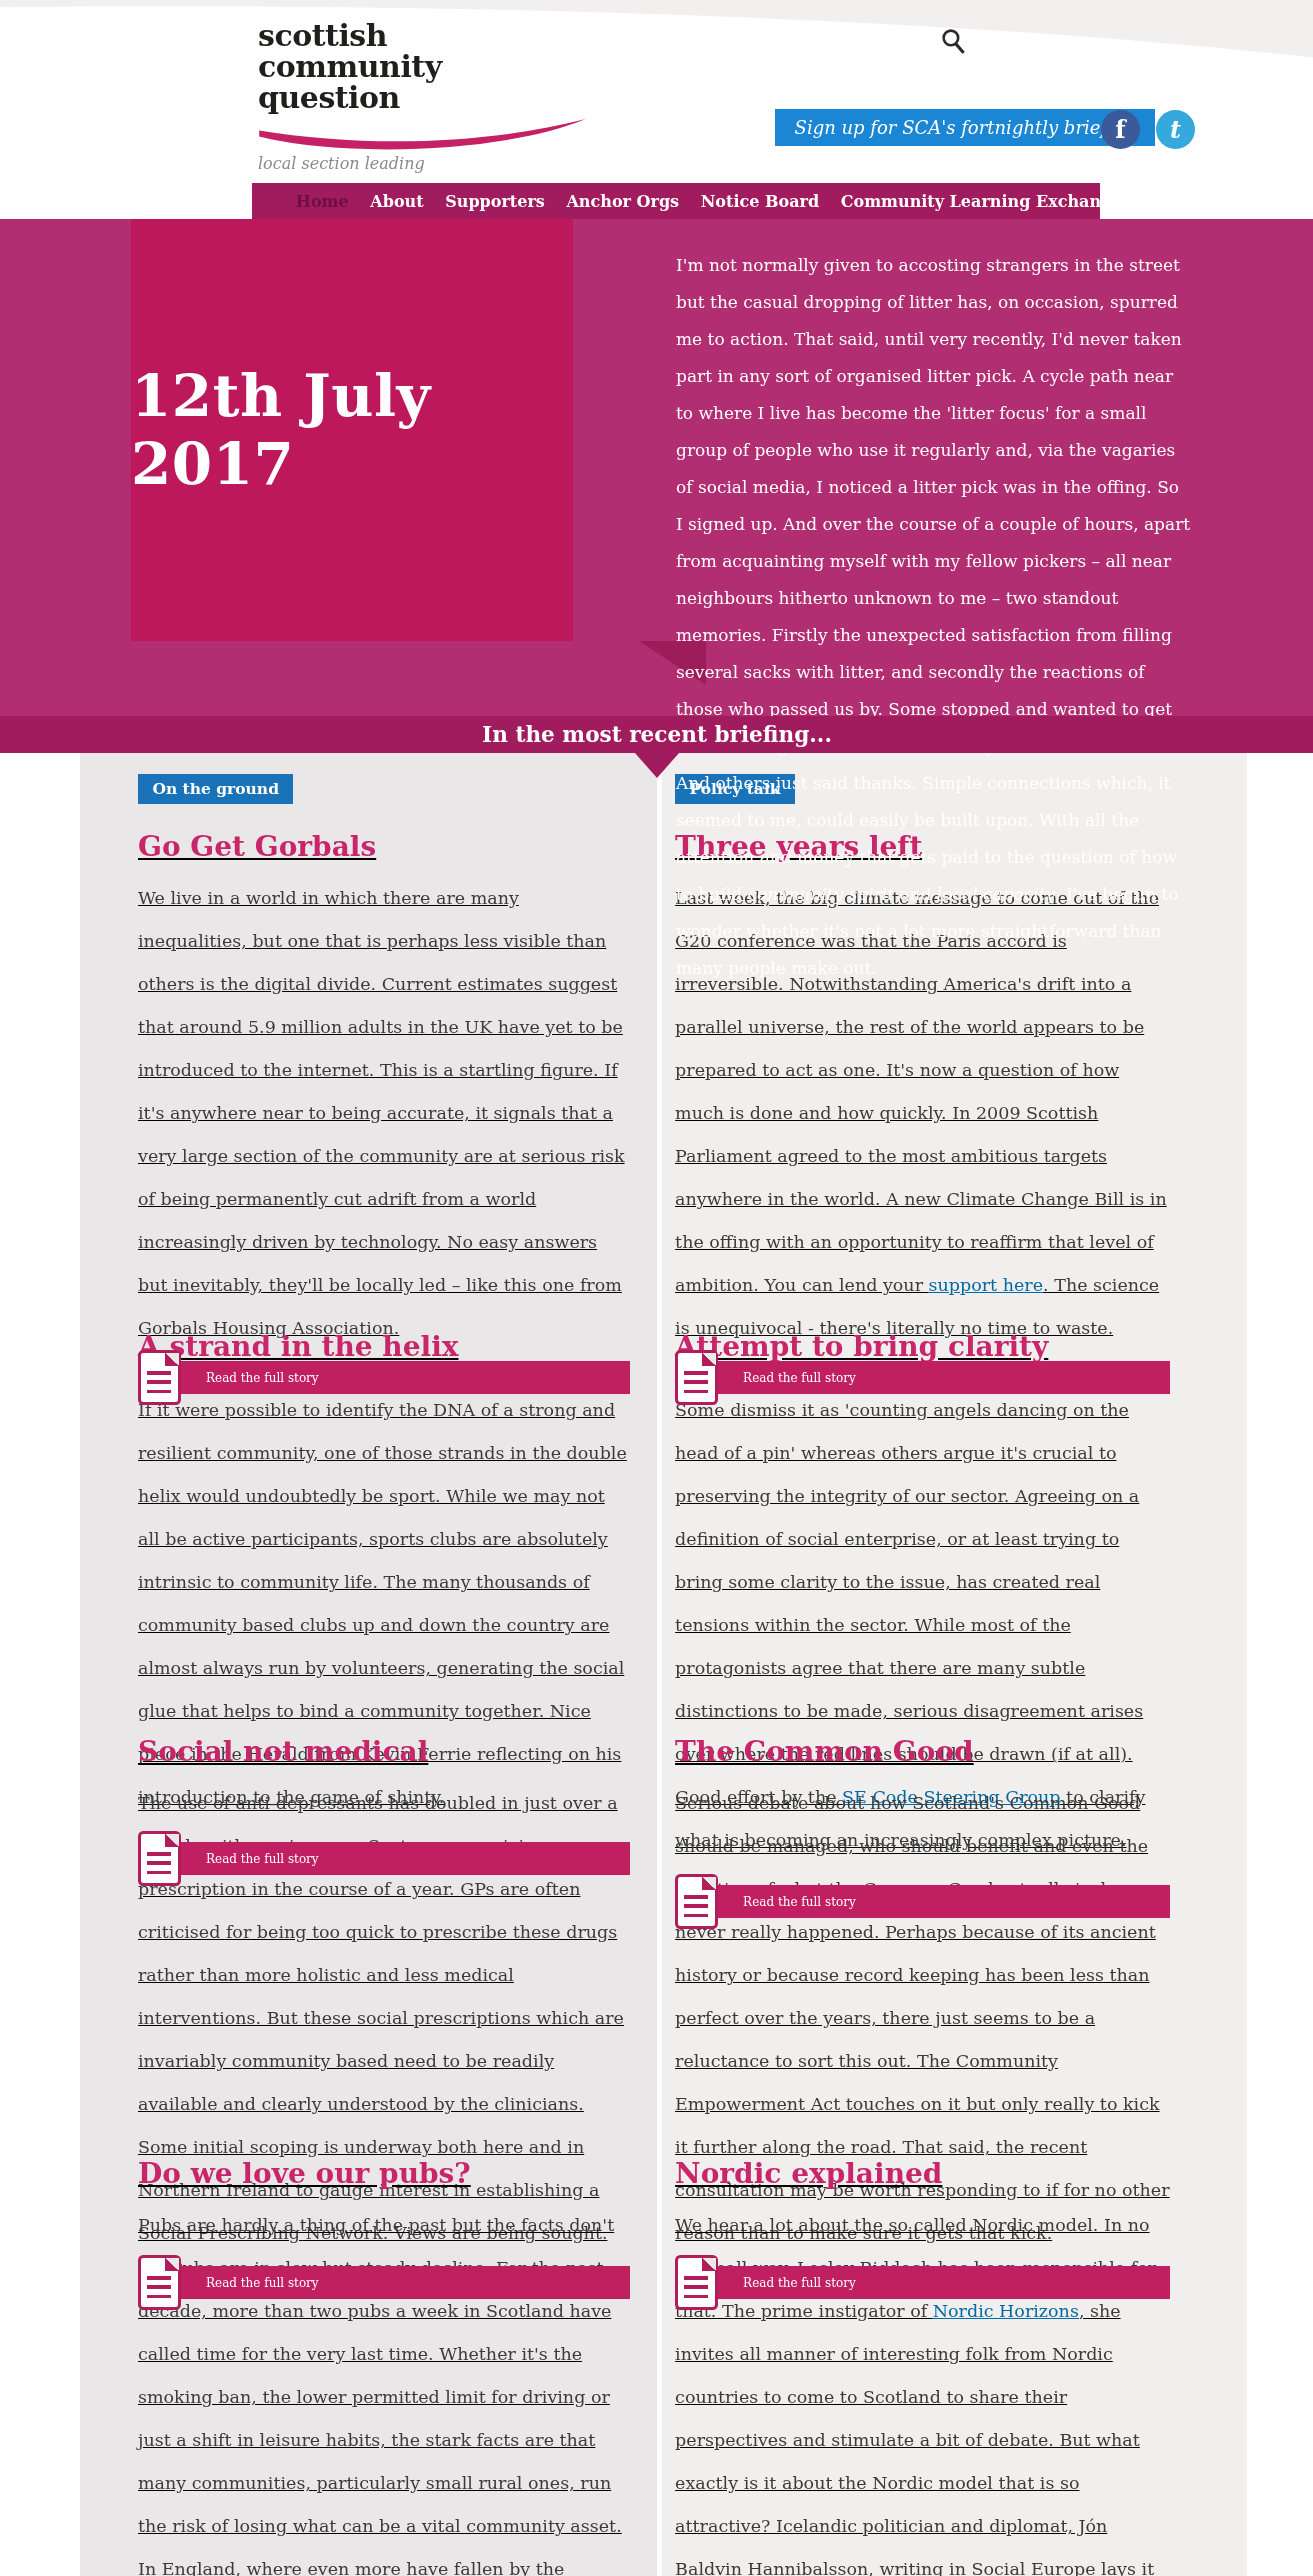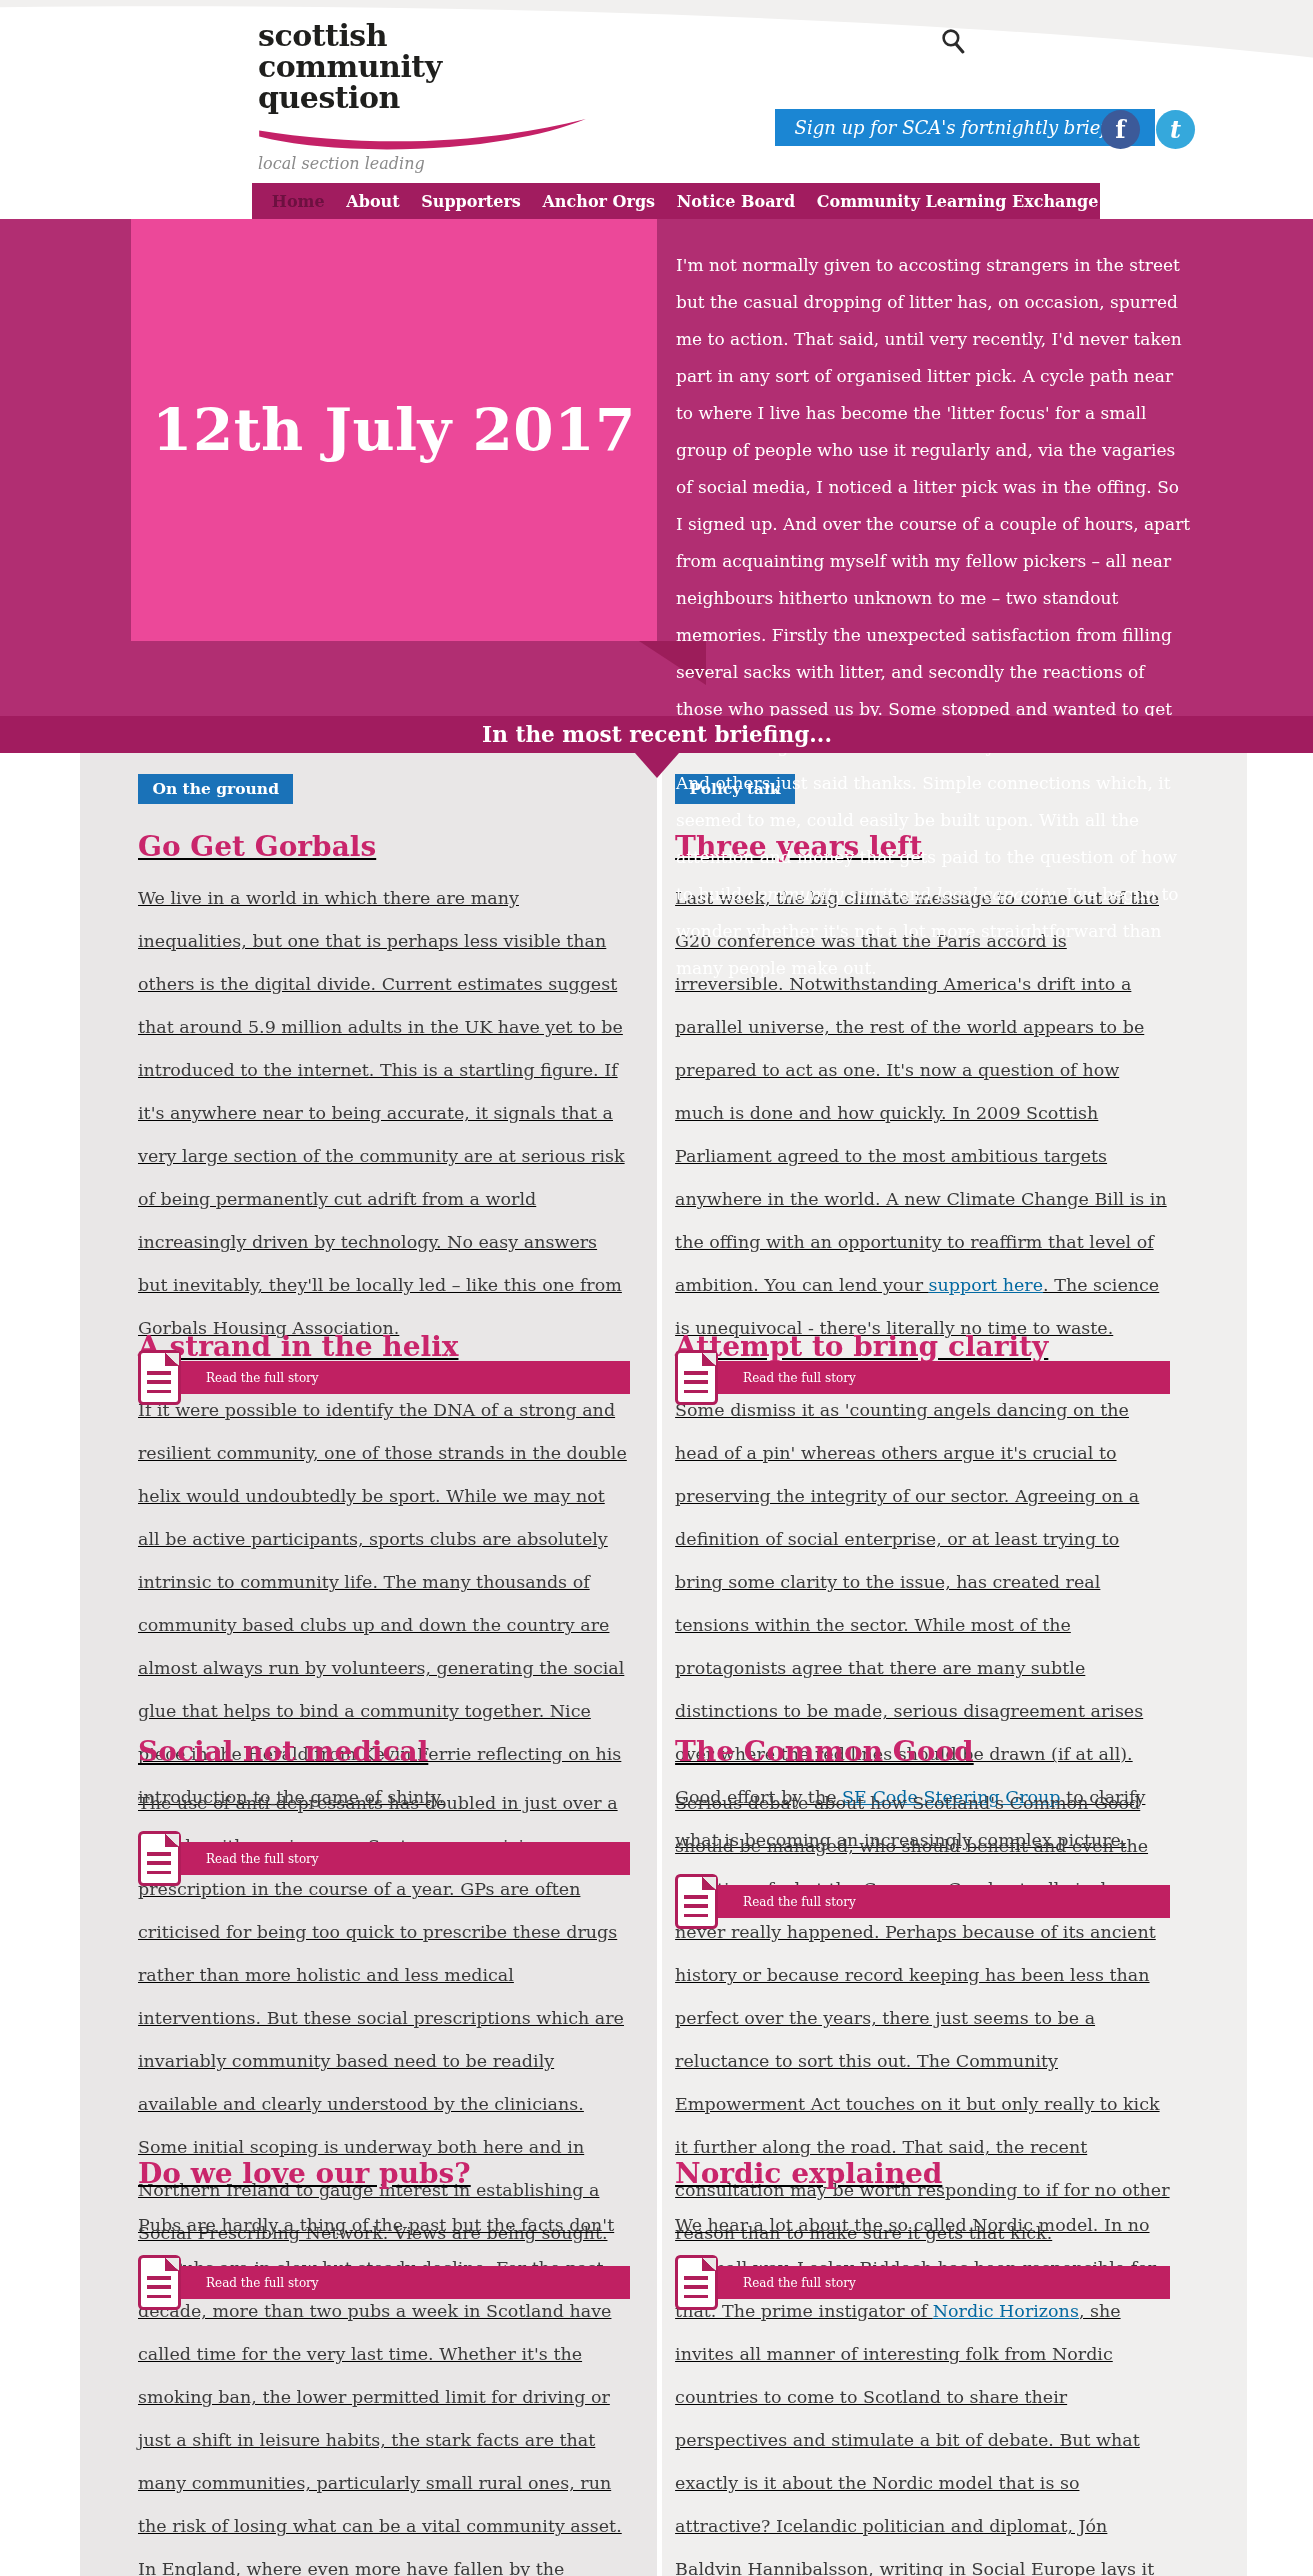--- a/index.html
+++ b/index.html
@@ -15,27 +15,27 @@
   .swoosh { display:block; margin-top:3.1px; }
   .tagline { margin-top:4.1px; font-style:italic; color:#8a8a8a; font-size:16px; }
   .searchbtn { position:absolute; left:940px; top:27px; width:27px; height:27px; cursor:pointer; background:none; border:none; }
   .signup { position:absolute; left:775px; top:109px; background:#1b86d3; color:#fff; font-style:italic;
             font-size:18px; padding:8.2px 19.6px; border:none; cursor:pointer; font-family:"DejaVu Serif",serif; }
   .soc { position:absolute; top:110px; width:39px; height:39px; border-radius:50%; color:#fff; display:flex;
          align-items:center; justify-content:center; font-size:24px; font-weight:bold; cursor:pointer; }
   .fb { left:1101px; background:#3c5a99; }
   .tw { left:1156px; background:#35a8dc; font-style:italic; }
   .nav { position:absolute; left:252px; top:183px; width:848px; height:36px; background:#a11c5f;
-         display:flex; align-items:center; padding-left:9px; }
+         display:flex; align-items:center; padding-left:33px; }
   .nav a { color:#ffffff; font-size:16px; font-weight:bold; padding:0 10.8px; white-space:nowrap; }
   .nav a.active { color:#6d1040; }
 
   
   .hero { position:relative; height:497px; background:#b12e72; }
-  .datebox { position:absolute; left:131px; top:0; width:526px; height:422px; background:#ec4899;
+  .datebox { position:absolute; left:131px; top:0; width:442px; height:422px; background:#be185d;
              display:flex; align-items:center; justify-content:center; }
   .datebox h1 { color:#fff; font-size:58px; font-weight:bold; letter-spacing:0.5px; }
   .datetail { position:absolute; left:639px; top:422px; width:67px; height:44px; background:#9c1d5a;
               clip-path:polygon(0 0,100% 0,100% 100%); }
   .intro { position:absolute; left:676px; top:28px; width:515px; color:#ffffff; font-size:17px; line-height:37px; }
 
   
   .band { position:relative; height:37px; background:#a11c5f; display:flex; align-items:center; justify-content:center; }
   .band h2 { color:#fff; font-size:21.6px; font-weight:bold; }
   .band-pointer { position:absolute; left:635px; top:37px; width:44px; height:25px; background:#a11c5f;

